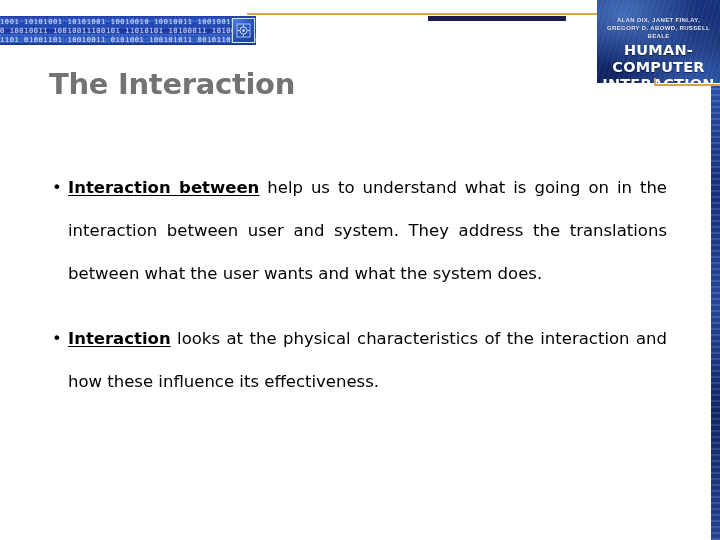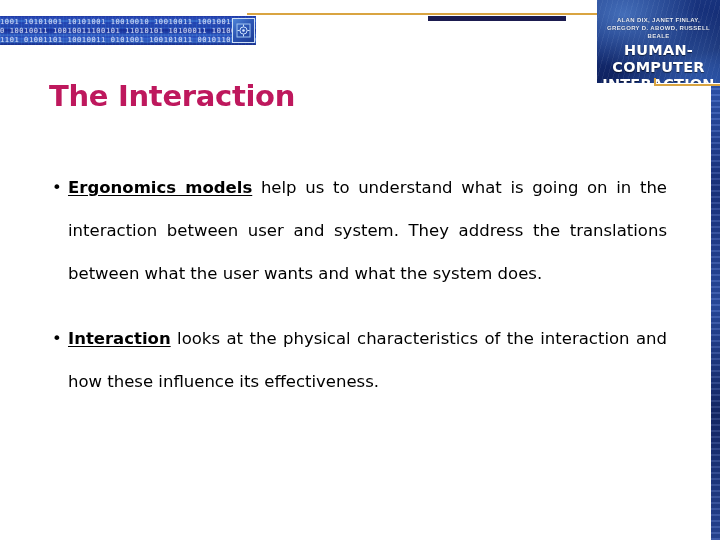--- a/index.html
+++ b/index.html
@@ -161,28 +161,28 @@
       repeating-linear-gradient(0deg,
         rgba(255,255,255,0.10) 0px, rgba(255,255,255,0.10) 2px,
         rgba(0,0,0,0.10) 2px, rgba(0,0,0,0.10) 6px),
       linear-gradient(180deg, #2f58b8 0%, #1a3486 22%, #2a4ea8 48%, #14296e 72%, #29499e 100%);
   }
 
   
   .slide-title {
     position: absolute;
     left: 49px;
-    top: 78px;
+    top: 66px;
     width: 560px;
     font-family: "DejaVu Sans", sans-serif;
     font-weight: bold;
     font-size: 29px;
     line-height: 36px;
     letter-spacing: -0.3px;
-    color: #be185d;
+    color: #737373;
     white-space: nowrap;
   }
 
   
   .body-area {
     position: absolute;
     left: 49px;
     top: 166px;
     width: 618px;
   }
@@ -253,21 +253,21 @@
   <div class="rule-under-book-tick"></div>
   <div class="rule-under-book"></div>
   <div class="strip-right"></div>
 
   <div class="slide-title">The Interaction</div>
 
   <div class="body-area">
 
     <div class="bullet">
       <span class="dot">•</span>
-      <b>Ergonomics models</b><span class="tail"> help us to understand what is going on in the interaction between user and system. They address the translations between what the user wants and what the system does.</span>
+      <b>Interaction between</b><span class="tail"> help us to understand what is going on in the interaction between user and system. They address the translations between what the user wants and what the system does.</span>
     </div>
 
     <div class="bullet">
       <span class="dot">•</span>
       <b>Interaction</b><span class="tail"> looks at the physical characteristics of the interaction and how these influence its effectiveness.</span>
     </div>
 
   </div>
 
 </div>

